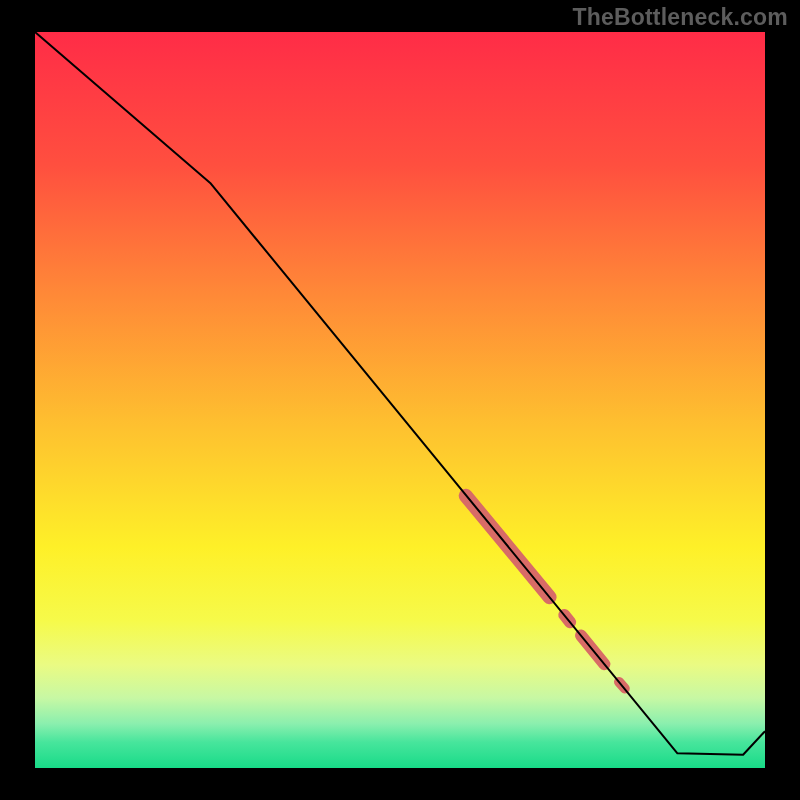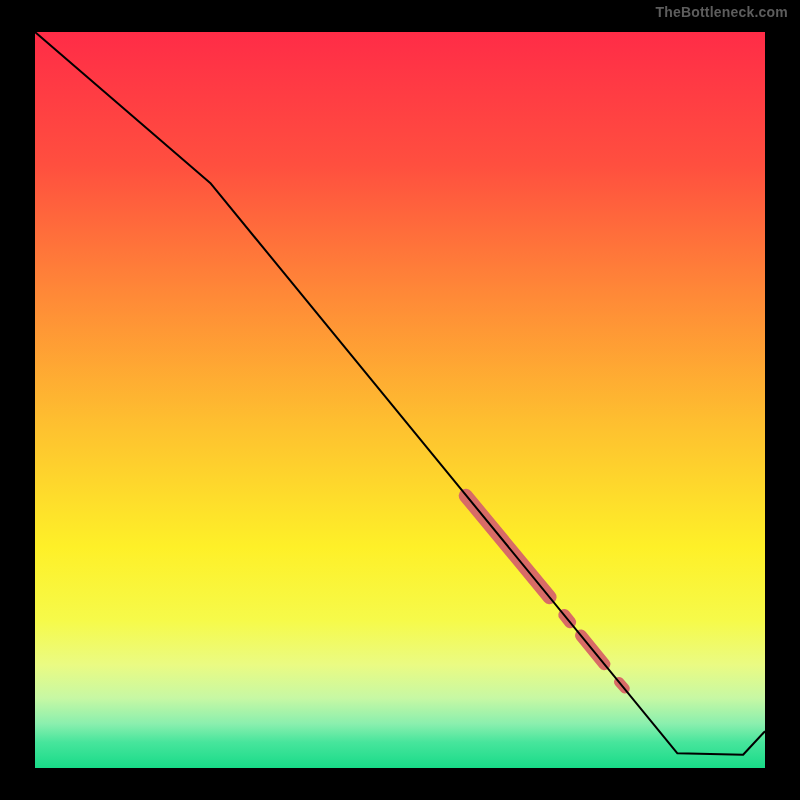--- a/index.html
+++ b/index.html
@@ -16,21 +16,21 @@
     height: 800px;
   }
   svg {
     display: block;
   }
   .watermark {
     position: absolute;
     top: 4px;
     right: 12px;
     font-family: Arial, Helvetica, sans-serif;
-    font-size: 14px;
+    font-size: 23px;
     font-weight: 600;
     color: #5d5d5d;
     letter-spacing: 0.2px;
     user-select: none;
   }
 </style>
 </head>
 <body>
 
 <div class="stage">

